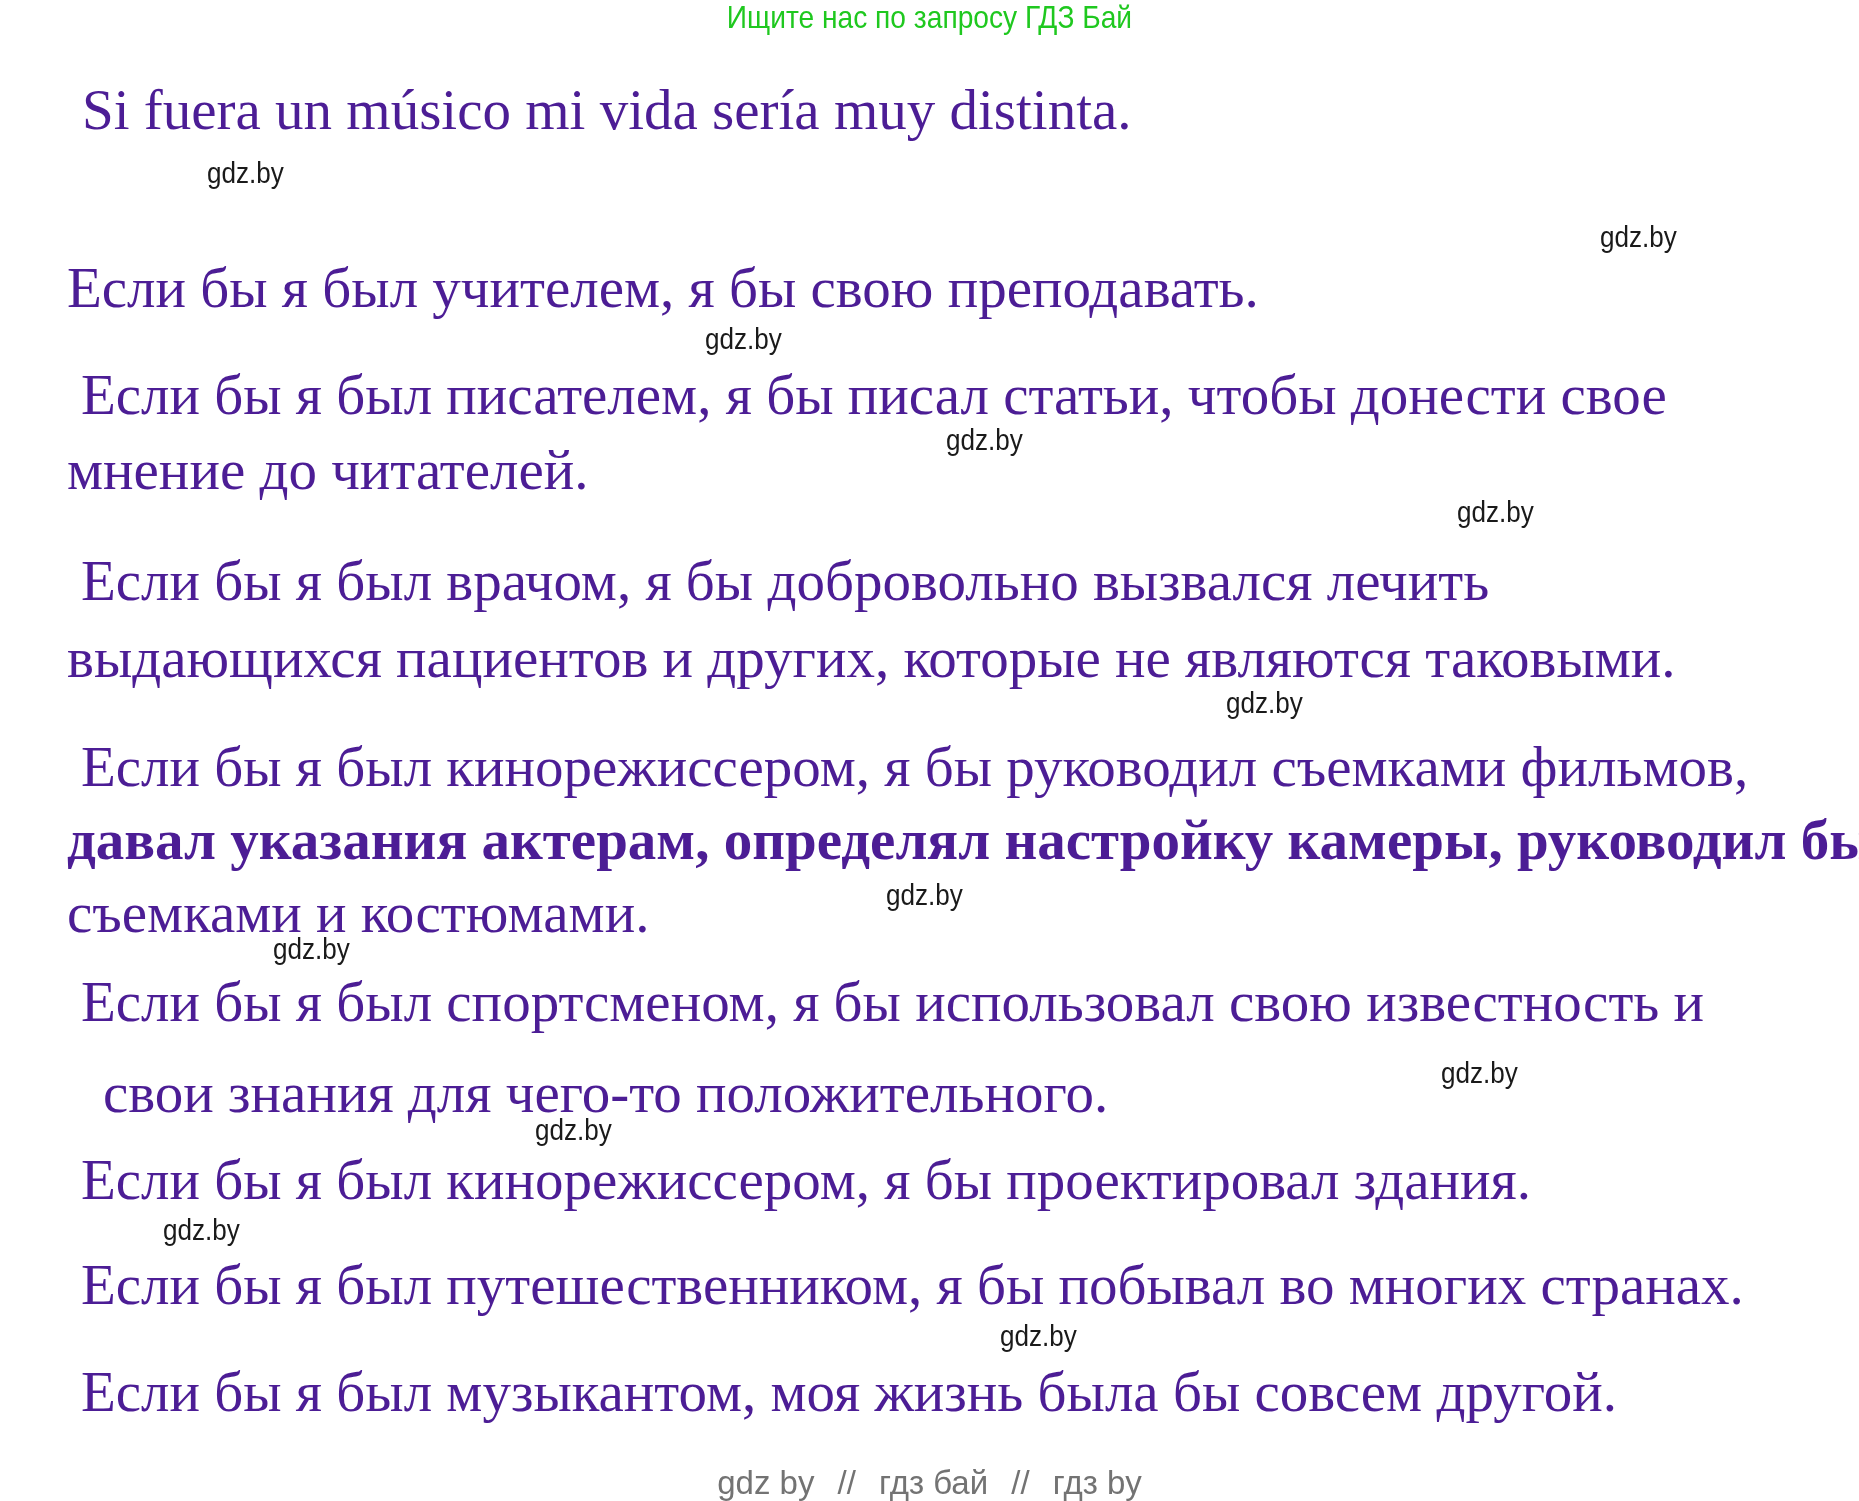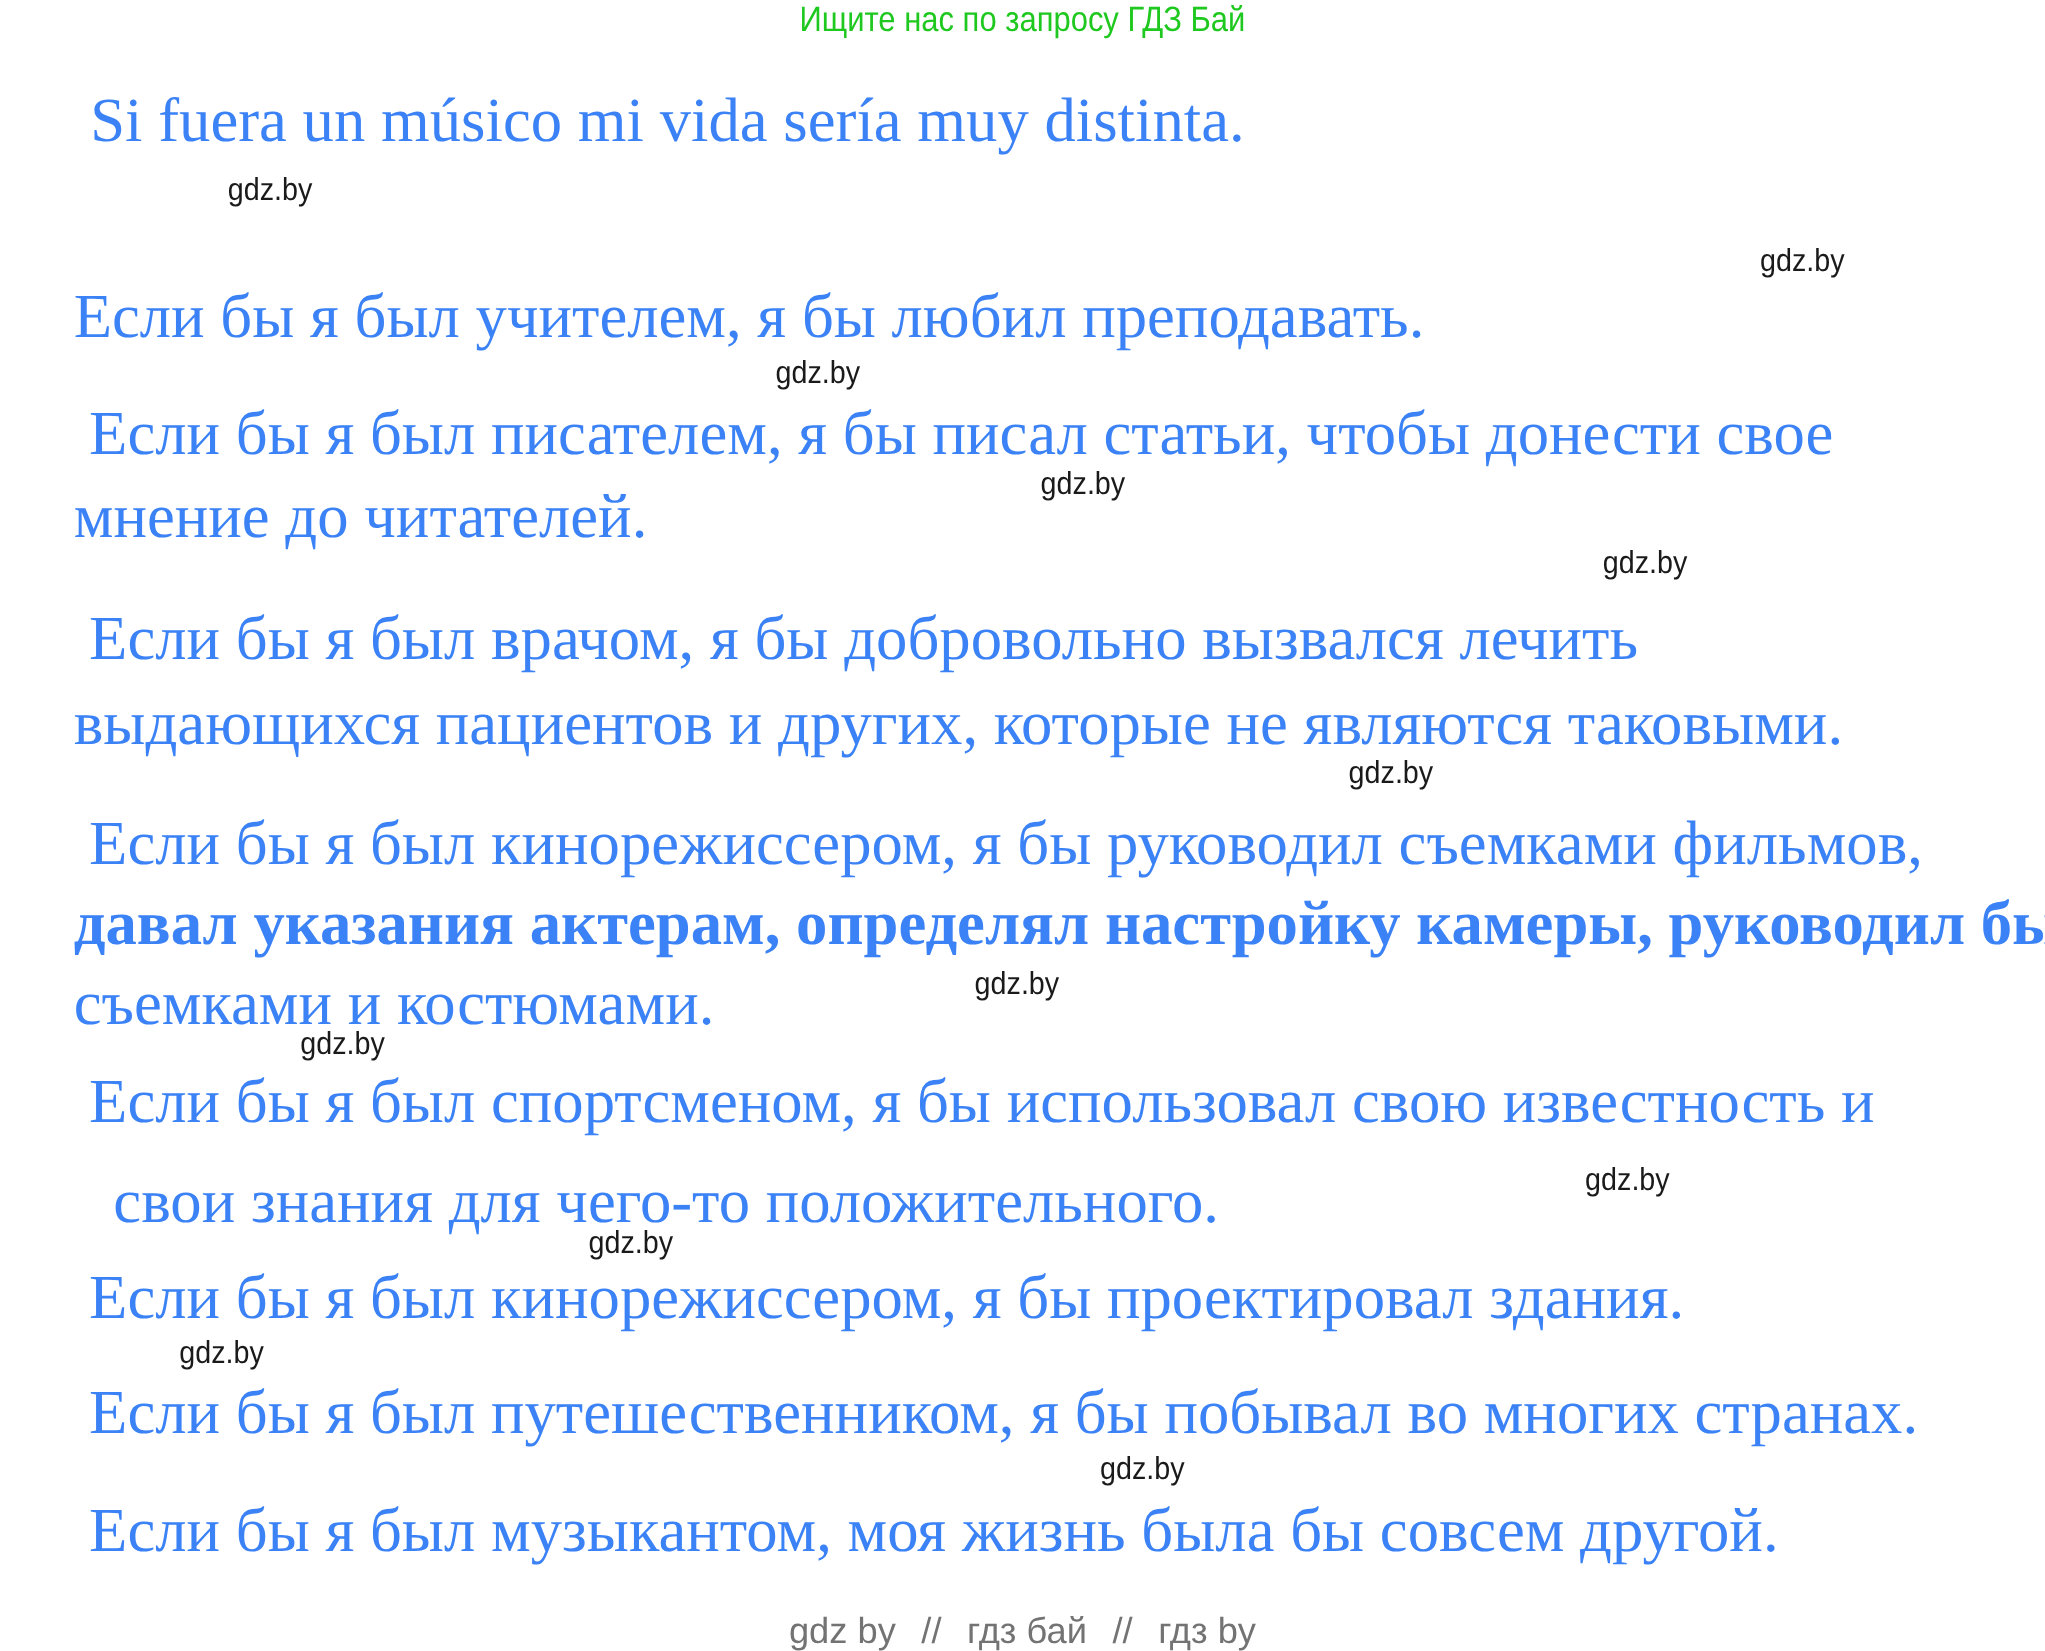--- a/index.html
+++ b/index.html
@@ -1,31 +1,31 @@
 <!DOCTYPE html>
 <html><head>
 <meta charset="utf-8">
 <style>
   html, body { margin:0; padding:0; background:#ffffff; }
   body { width:1859px; height:1501px; position:relative; overflow:hidden; }
   .abs { position:absolute; white-space:nowrap; }
   .header { left:0; width:1859px; text-align:center; top:0; font-family:"Liberation Sans", sans-serif; font-size:32px; color:#1fc81f; line-height:34px; transform:scaleX(0.88); transform-origin:929px 0; }
-  .line { font-family:"Liberation Serif", serif; font-size:57px; color:#3b82f6; line-height:60px; letter-spacing:0px; }
+  .line { font-family:"Liberation Serif", serif; font-size:57px; color:#4c1d95; line-height:60px; letter-spacing:0px; }
   .wm { font-family:"Liberation Sans", sans-serif; font-size:29px; color:#1a1a1a; line-height:30px; transform:scaleX(0.9); transform-origin:0 0; }
   .footer { left:0; width:1859px; text-align:center; top:1466px; font-family:"Liberation Sans", sans-serif; font-size:33px; color:#737373; line-height:34px; }
   .footer span { display:inline-block; }
 </style>
 </head>
 <body>
 
 <div class="abs header">Ищите нас по запросу ГДЗ Бай</div>
 
 <div>
   <div class="abs line" style="left:82px; top:80px;">Si fuera un músico mi vida sería muy distinta.</div>
-  <div class="abs line" style="left:67px; top:258px;">Если бы я был учителем, я бы любил преподавать.</div>
+  <div class="abs line" style="left:67px; top:258px;">Если бы я был учителем, я бы свою преподавать.</div>
   <div class="abs line" style="left:81px; top:365px;">Если бы я был писателем, я бы писал статьи, чтобы донести свое</div>
   <div class="abs line" style="left:67px; top:440px;">мнение до читателей.</div>
   <div class="abs line" style="left:81px; top:551px;">Если бы я был врачом, я бы добровольно вызвался лечить</div>
   <div class="abs line" style="left:67px; top:628px;">выдающихся пациентов и других, которые не являются таковыми.</div>
   <div class="abs line" style="left:81px; top:737px;">Если бы я был кинорежиссером, я бы руководил съемками фильмов,</div>
   <div class="abs line" style="left:67px; top:810px;font-weight:bold;">давал указания актерам, определял настройку камеры, руководил бы</div>
   <div class="abs line" style="left:67px; top:883px;">съемками и костюмами.</div>
   <div class="abs line" style="left:81px; top:972px;">Если бы я был спортсменом, я бы использовал свою известность и</div>
   <div class="abs line" style="left:67px; top:1063px;margin-left:36px;">свои знания для чего-то положительного.</div>
   <div class="abs line" style="left:81px; top:1150px;">Если бы я был кинорежиссером, я бы проектировал здания.</div>

